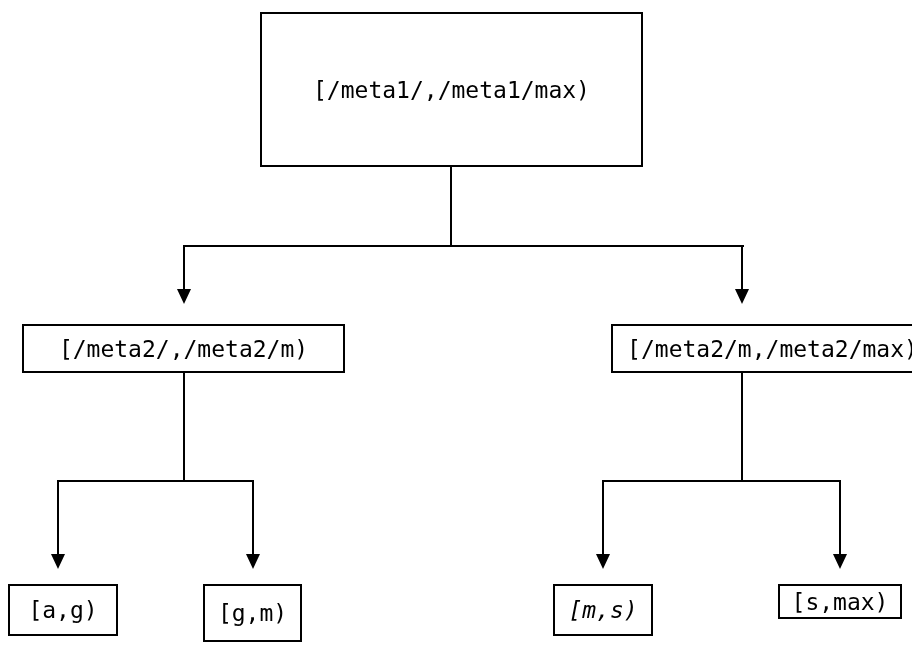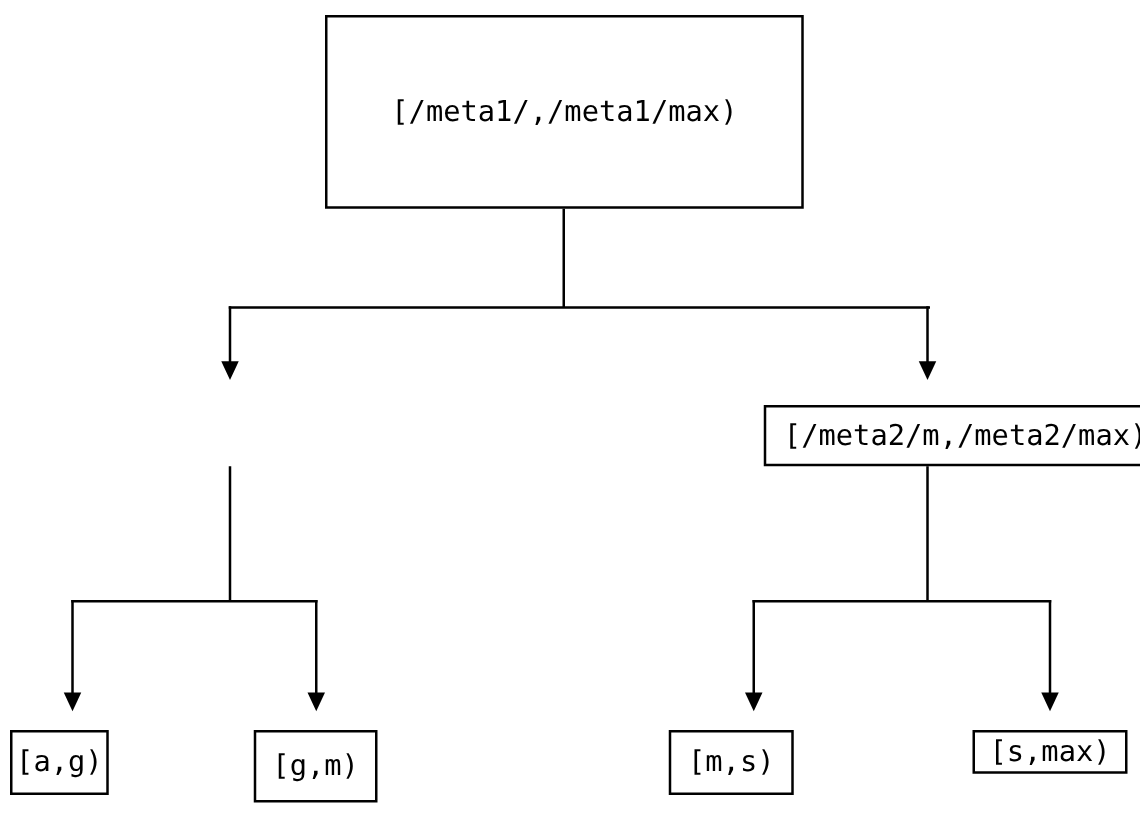--- a/index.html
+++ b/index.html
@@ -20,23 +20,23 @@
     display: flex;
     align-items: center;
     justify-content: center;
     font-size: 23px;
     letter-spacing: 0;
     white-space: nowrap;
   }
   .node-root { left: 260px; top: 12px;  width: 383px; height: 155px; }
   .node-l2a  { left: 22px;  top: 324px; width: 323px; height: 49px; }
   .node-l2b  { left: 611px; top: 324px; width: 323px; height: 49px; }
-  .leaf-1    { left: 8px;   top: 584px; width: 79px;  height: 52px; }
+  .leaf-1    { left: 8px;   top: 584px; width: 110px;  height: 52px; }
   .leaf-2    { left: 203px; top: 584px; width: 99px;  height: 58px; }
-  .leaf-3    { left: 535px; top: 584px; width: 100px; height: 52px; }
+  .leaf-3    { left: 553px; top: 584px; width: 100px; height: 52px; font-style: italic; }
   .leaf-4    { left: 778px; top: 584px; width: 124px; height: 35px; }
 
   .line { position: absolute; background: #000000; }
   
   .v-root   { left: 450px; top: 167px; width: 2px; height: 79px; }
   .h-1      { left: 183px; top: 245px; width: 561px; height: 2px; }
   .v-l1a    { left: 183px; top: 245px; width: 2px; height: 46px; }
   .v-l1b    { left: 741px; top: 245px; width: 2px; height: 46px; }
   
   .v-l2a    { left: 183px; top: 373px; width: 2px; height: 108px; }
@@ -63,20 +63,21 @@
   .arr-leaf3 { left: 596px; top: 554px; }
   .arr-leaf4 { left: 833px; top: 554px; }
 </style>
 </head>
 <body>
 
 <div class="canvas">
 
   <div class="node node-root">[/meta1/,/meta1/max)</div>
 
+  <div class="node node-l2a">[/meta2/,/meta2/m)</div>
 
   <div class="node node-l2b">[/meta2/m,/meta2/max)</div>
 
   <div class="node leaf-1">[a,g)</div>
 
   <div class="node leaf-2">[g,m)</div>
 
   <div class="node leaf-3">[m,s)</div>
 
   <div class="node leaf-4">[s,max)</div>

